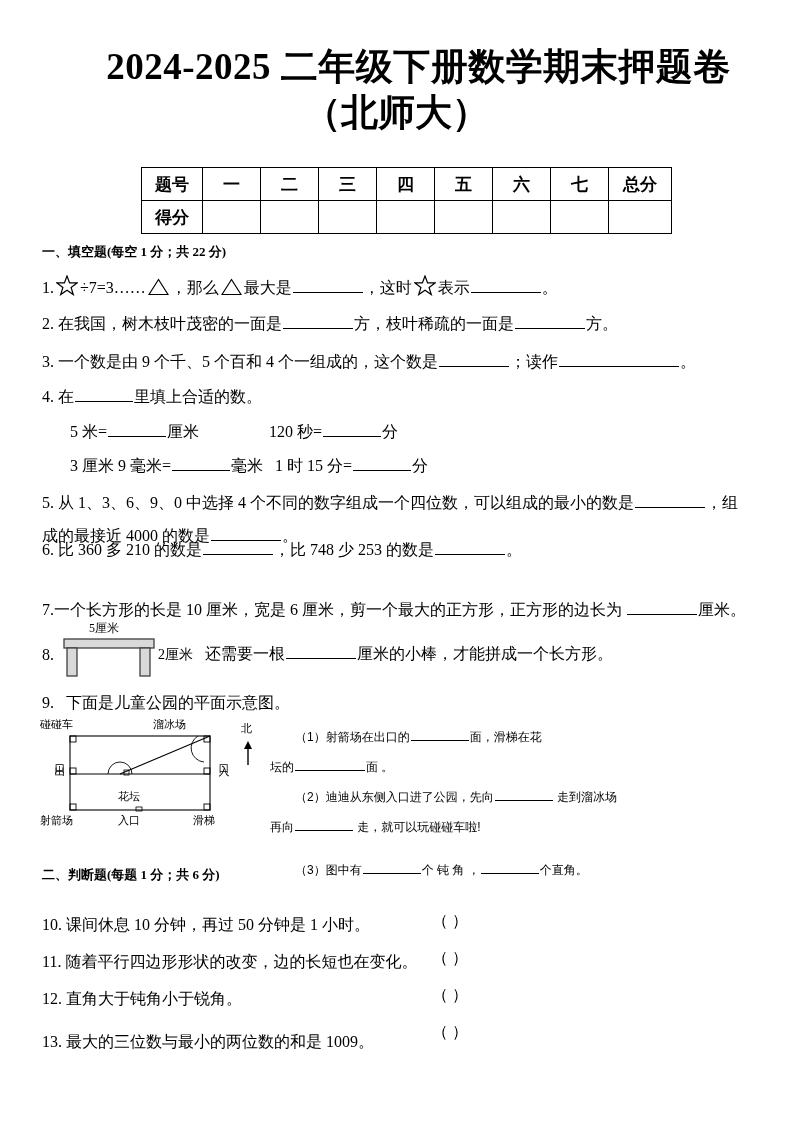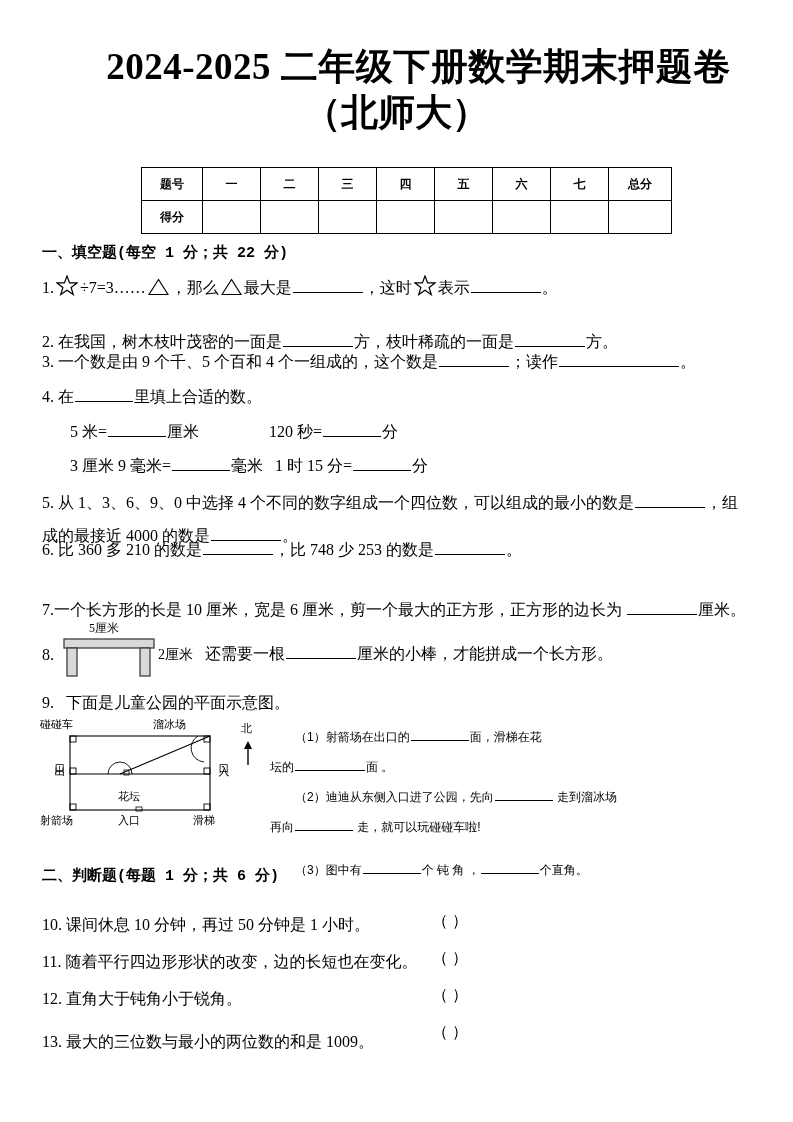--- a/index.html
+++ b/index.html
@@ -49,36 +49,36 @@
   }
   table.score-table {
     border-collapse: collapse;
     table-layout: fixed;
   }
   table.score-table td {
     border: 1px solid #000;
     height: 32px;
     text-align: center;
     vertical-align: middle;
-    font-size: 12px;
+    font-size: 17px;
     font-weight: 600;
     font-family: "Liberation Serif", "DejaVu Serif", serif;
     padding: 0;
   }
   table.score-table td.hcell { width: 60px; }
   table.score-table td.ncell { width: 57px; }
   table.score-table td.tcell { width: 62px; }
 
   
   .section-head {
     position: absolute;
     left: 42px;
     font-weight: bold;
-    font-size: 15px;
-    font-family: Liberation Mono, monospace;
+    font-size: 13px;
+    font-family: Liberation Serif, serif;
     white-space: nowrap;
   }
   .q {
     position: absolute;
     left: 42px;
     font-size: 16px;
     line-height: 28px;
     font-family: "Liberation Serif", "DejaVu Serif", serif;
     white-space: nowrap;
   }
@@ -184,21 +184,21 @@
   <div class="q" style="top:274px;"><span>1.</span><span class="glyph"><svg width="22" height="21" viewBox="0 0 22 21">
           <polygon points="11,1 13.6,7.9 21,7.9 15.1,12.4 17.3,19.6 11,15.2 4.7,19.6 6.9,12.4 1,7.9 8.4,7.9" fill="none" stroke="#000" stroke-width="1.2"></polygon>
         </svg></span><span>÷7=3……</span><span class="glyph"><svg width="21" height="18" viewBox="0 0 21 18">
           <polygon points="10.5,1.5 20,16.5 1,16.5" fill="none" stroke="#000" stroke-width="1.2"></polygon>
         </svg></span><span>，那么</span><span class="glyph"><svg width="21" height="18" viewBox="0 0 21 18">
           <polygon points="10.5,1.5 20,16.5 1,16.5" fill="none" stroke="#000" stroke-width="1.2"></polygon>
         </svg></span><span>最大是</span><span class="blank b-m"></span><span>，这时</span><span class="glyph"><svg width="22" height="21" viewBox="0 0 22 21">
           <polygon points="11,1 13.6,7.9 21,7.9 15.1,12.4 17.3,19.6 11,15.2 4.7,19.6 6.9,12.4 1,7.9 8.4,7.9" fill="none" stroke="#000" stroke-width="1.2"></polygon>
         </svg></span><span>表示</span><span class="blank b-m"></span><span>。</span></div>
 
-  <div class="q" style="top:310px;margin-top:18px;"><span>2.</span>&nbsp;<span>在我国，树木枝叶茂密的一面是</span><span class="blank b-m"></span><span>方，枝叶稀疏的一面是</span><span class="blank b-m"></span><span>方。</span></div>
+  <div class="q" style="top:310px;"><span>2.</span>&nbsp;<span>在我国，树木枝叶茂密的一面是</span><span class="blank b-m"></span><span>方，枝叶稀疏的一面是</span><span class="blank b-m"></span><span>方。</span></div>
 
   <div class="q" style="top:348px;"><span>3.</span>&nbsp;<span>一个数是由 9 个千、5 个百和 4 个一组成的，这个数是</span><span class="blank b-m"></span><span>；读作</span><span class="blank b-xl"></span><span>。</span></div>
 
   <div class="q" style="top:383px;"><span>4.</span>&nbsp;<span>在</span><span class="blank b-s"></span><span>里填上合适的数。</span></div>
 
   <div class="q" style="top:418px; left:70px;"><span>5 米=</span><span class="blank b-s"></span><span>厘米</span><span style="display:inline-block;width:70px;"></span><span>120 秒=</span><span class="blank b-s"></span><span>分</span></div>
 
   <div class="q" style="top:452px; left:70px;"><span>3 厘米 9 毫米=</span><span class="blank b-s"></span><span>毫米</span><span style="display:inline-block;width:12px;"></span><span>1 时 15 分=</span><span class="blank b-s"></span><span>分</span></div>
 
   <div class="q" style="top:489px;"><span>5.</span>&nbsp;<span>从 1、3、6、9、0 中选择 4 个不同的数字组成一个四位数，可以组成的最小的数是</span><span class="blank b-m"></span><span>，组</span></div>

